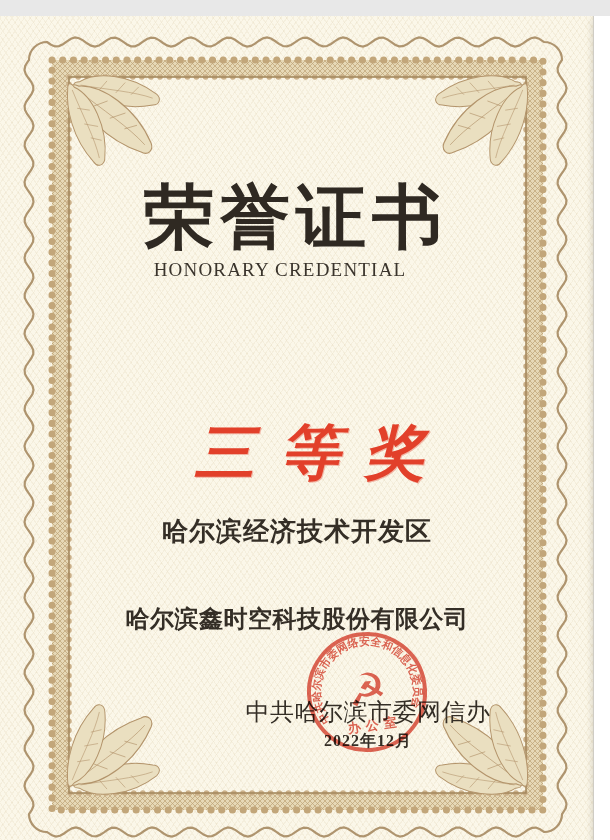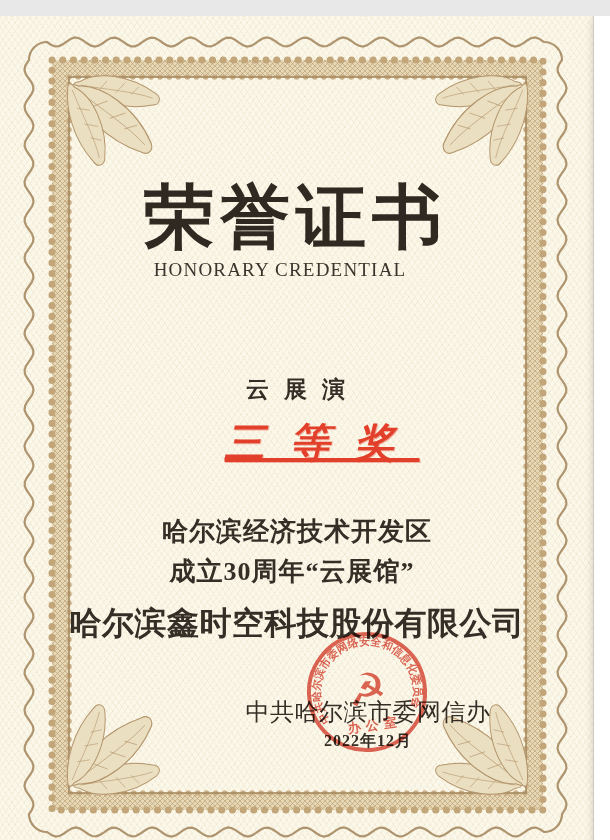--- a/index.html
+++ b/index.html
@@ -11,26 +11,26 @@
       var(--background,#fbf7e9);
     font-family:"Liberation Serif","DejaVu Serif",serif;
     margin-top:16px;
   }
   .decor{position:absolute;left:0;top:0;pointer-events:none;}
   .txt{position:absolute;white-space:nowrap;line-height:1;transform:translateX(-50%);color:var(--ink,#342e26);}
   .title{top:167px;left:296px;font-size:70px;font-weight:700;letter-spacing:6px;color:#2f2922;}
   .subtitle{top:244px;left:280px;font-size:19px;font-weight:400;letter-spacing:1.2px;color:#3a342c;}
   .event{top:306px;left:296px;font-size:26px;font-weight:700;letter-spacing:1px;}
   .category{top:362px;left:303px;font-size:23px;font-weight:700;letter-spacing:15px;}
-  .award{top:407px;left:322px;font-size:40px;font-weight:700;font-style:italic;
+  .award{top:407px;left:322px;font-size:60px;font-weight:700;font-style:italic;
          letter-spacing:25px;color:var(--award-red,#e2402a);
-         text-shadow:1px 1px 0 rgba(226,64,42,.35);text-decoration:underline;}
+         text-shadow:1px 1px 0 rgba(226,64,42,.35);}
   .rline1{top:503px;left:297px;font-size:26px;font-weight:700;letter-spacing:1px;}
   .rline2{top:543px;left:292px;font-size:26px;font-weight:700;letter-spacing:1px;}
-  .rline3{top:591px;left:297px;font-size:32px;font-weight:700;letter-spacing:0.5px;}
+  .rline3{top:591px;left:297px;font-size:24px;font-weight:700;letter-spacing:0.5px;}
   .issuer{top:684px;left:368px;font-size:24px;font-weight:400;letter-spacing:0.5px;text-align:right;}
   .idate{top:717px;left:368px;font-size:16px;font-weight:700;letter-spacing:1px;}
   .seal-svg{position:absolute;left:292px;top:601px;mix-blend-mode:multiply;opacity:.88;}
   .seal-ink{fill:var(--seal-red,#dc5243);}
   .seal-ring{stroke:var(--seal-red,#dc5243);fill:none;}
   .ring-text{font-family:"Liberation Sans","DejaVu Sans",sans-serif;font-weight:700;font-size:11px;}
   .office-text{font-family:"Liberation Sans","DejaVu Sans",sans-serif;font-weight:700;font-size:13px;letter-spacing:5px;}
   .emblem{font-family:"DejaVu Sans",sans-serif;font-size:44px;}
   .edge-right{position:absolute;right:0;top:0;width:16px;height:840px;background:#fff;
               border-left:1px solid #cfccc4;box-shadow:-4px 0 6px -3px rgba(120,110,90,.25);}
@@ -69,24 +69,22 @@
     </g>
 
     <use href="#leafCluster" transform="translate(72,64)"></use>
     <use href="#leafCluster" transform="translate(523,64) scale(-1,1)"></use>
     <use href="#leafCluster" transform="translate(72,774) scale(1,-1)"></use>
     <use href="#leafCluster" transform="translate(523,774) scale(-1,-1)"></use>
   </svg>
 
   <div class="txt title">荣誉证书</div>
   <div class="txt subtitle">HONORARY CREDENTIAL</div>
-  <div class="txt category">云展演</div>
   <div class="txt award">三等奖</div>
   <div class="txt rline1">哈尔滨经济技术开发区</div>
-  <div class="txt rline2">成立30周年“云展馆”</div>
   <div class="txt rline3">哈尔滨鑫时空科技股份有限公司</div>
   <div class="txt issuer">中共哈尔滨市委网信办</div>
   <div class="txt idate">2022年12月</div>
 
   <svg class="seal-svg" width="150" height="150" viewBox="0 0 150 150">
     <g transform="rotate(-8 75 75)">
       <circle cx="75" cy="75" r="58" class="seal-ring" stroke-width="4"></circle>
       <path id="ringPath" d="M34.3,98.5 A47,47 0 1 1 115.7,98.5" fill="none"></path>
       <text class="seal-ink ring-text">
         <textPath href="#ringPath" startOffset="0" textLength="194" lengthAdjust="spacingAndGlyphs">中共哈尔滨市委网络安全和信息化委员会</textPath>

